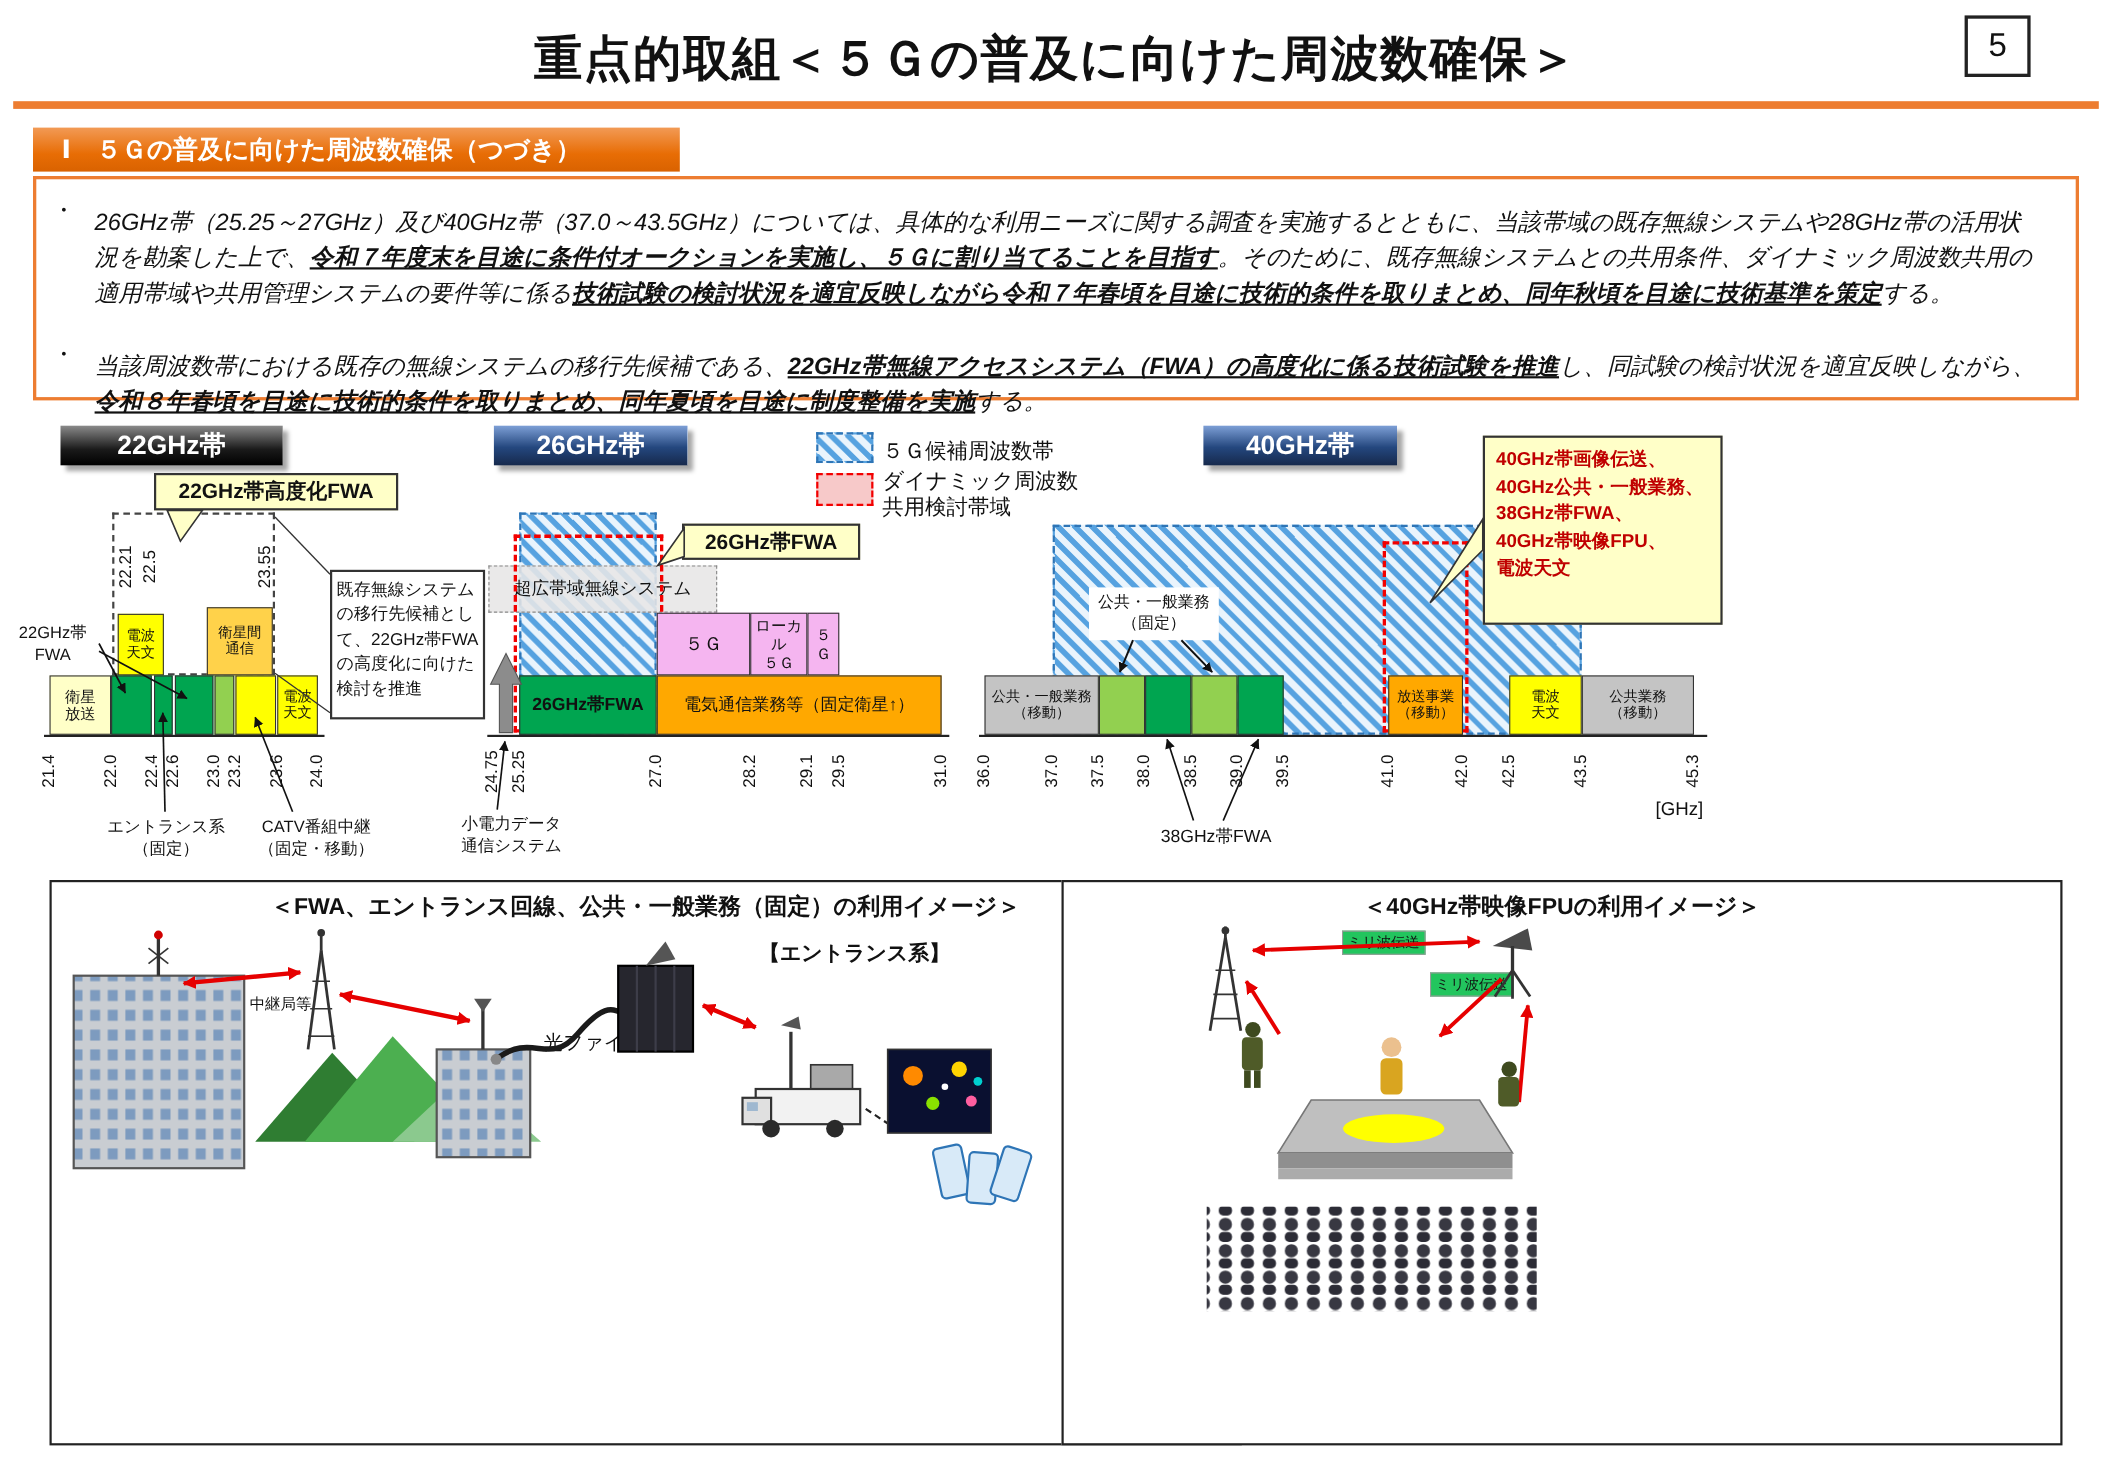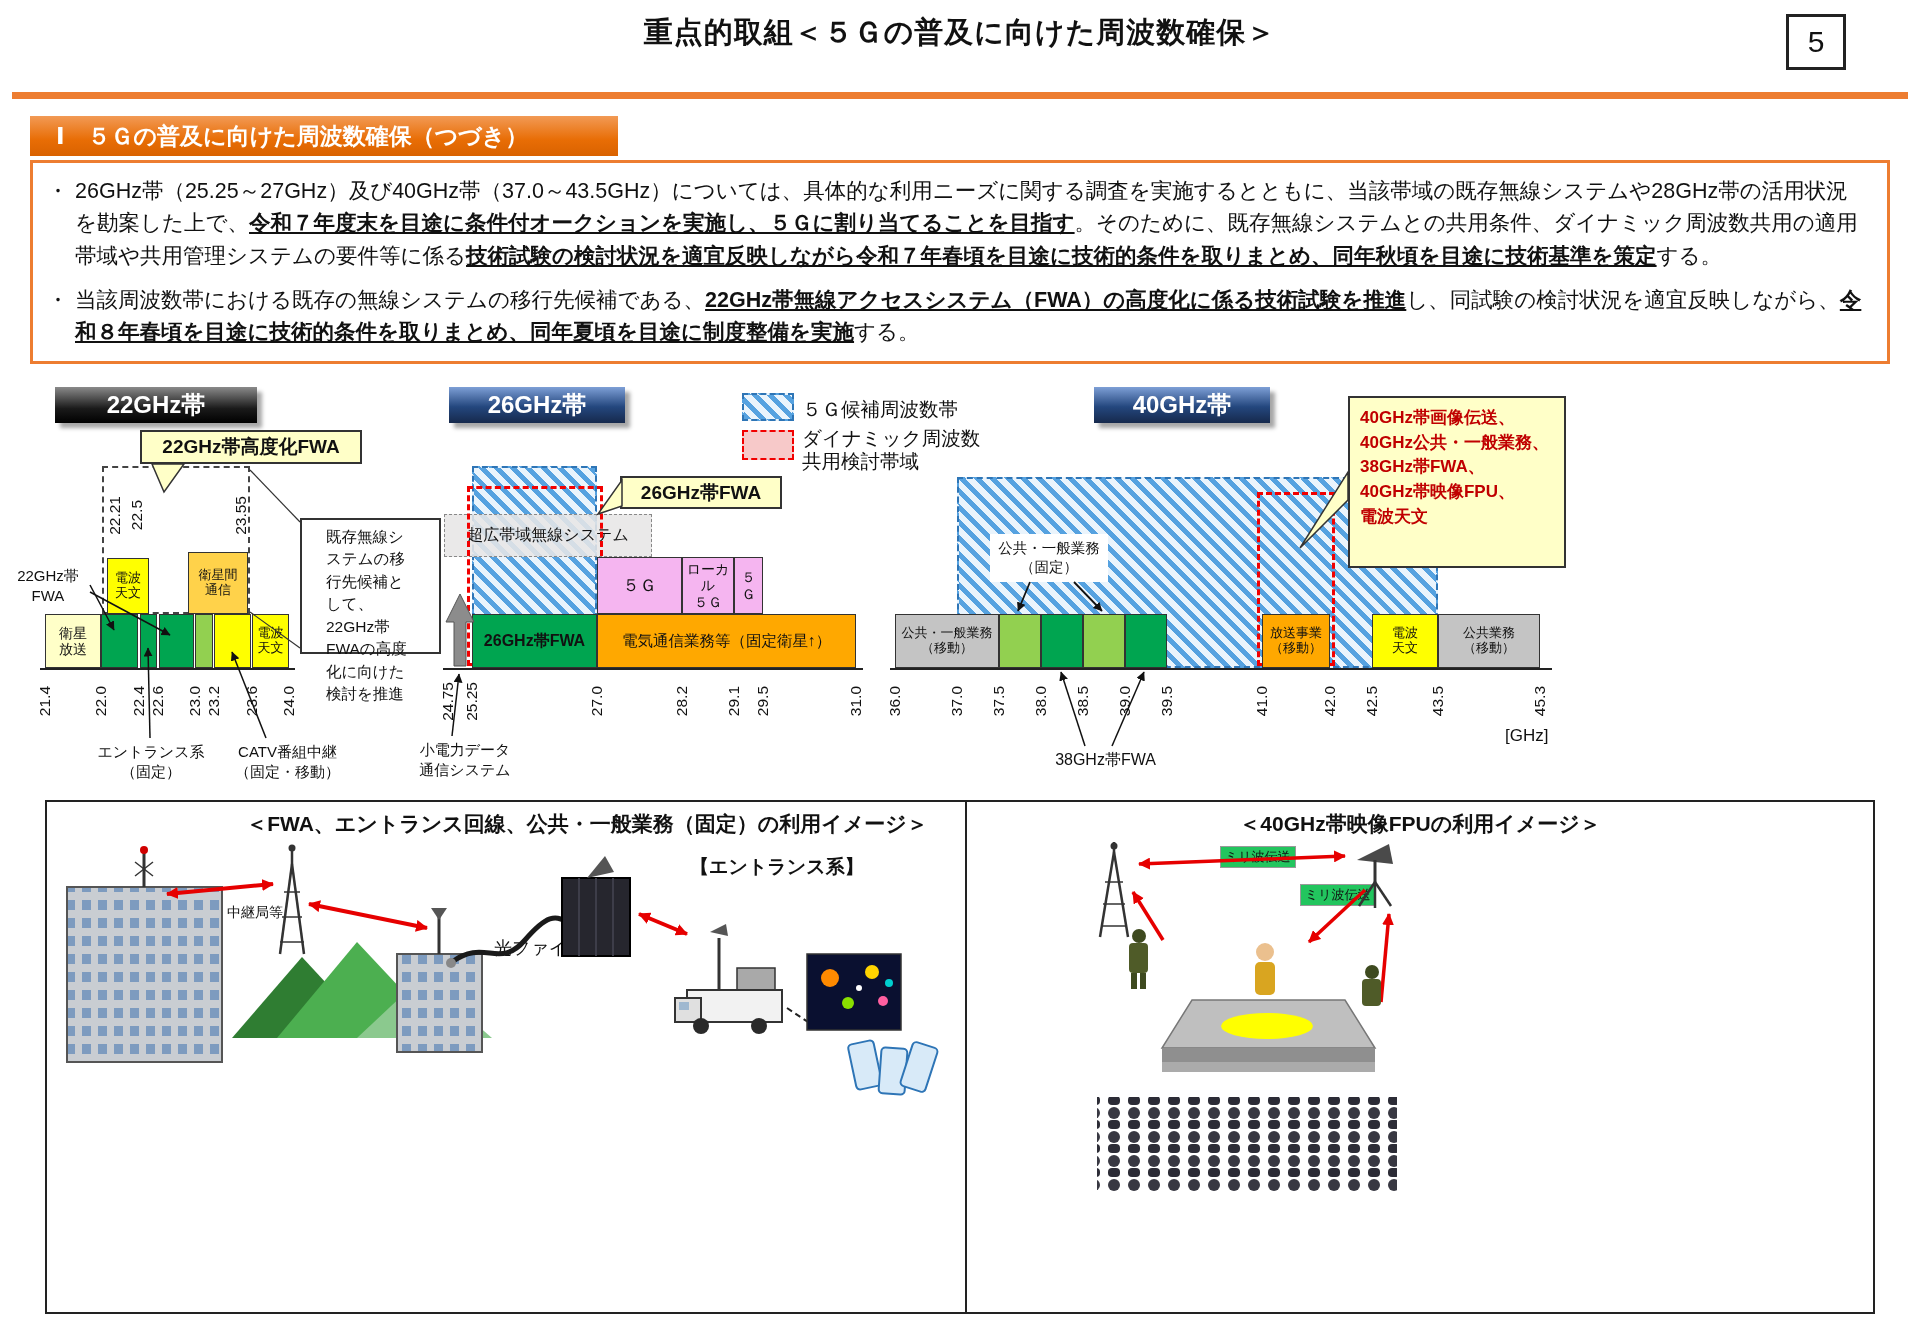--- a/index.html
+++ b/index.html
@@ -1,33 +1,33 @@
 <!DOCTYPE html>
 <html><head>
 <meta charset="utf-8">
 <style>
   html,body { margin:0; padding:0; background:#fff; }
   .page { position:relative; width:1920px; height:1329px; background:#fff; overflow:hidden;
           font-family:"Liberation Sans","DejaVu Sans",sans-serif; color:#111; }
   .abs { position:absolute; }
-  .title { position:absolute; left:0; top:13px; width:100%; text-align:center;
-           font-size:29px; font-weight:bold; letter-spacing:1px; }
+  .title { position:absolute; left:0; top:24px; width:100%; text-align:center;
+           font-size:44px; font-weight:bold; letter-spacing:1px; }
   .pagenum { position:absolute; left:1786px; top:14px; width:60px; height:56px;
              border:3px solid #222; display:flex; align-items:center; justify-content:center;
              font-size:30px; box-sizing:border-box; }
   .toprule { position:absolute; left:12px; top:92px; width:1896px; height:7px; background:#ED7D31; }
   .secthead { position:absolute; left:30px; top:116px; width:588px; height:40px;
               background:linear-gradient(180deg,#F29A55 0%,#E86D05 60%,#D96200 100%);
               color:#fff; font-weight:bold; font-size:23px; display:flex; align-items:center;
               padding-left:26px; box-sizing:border-box; }
   .content-box { position:absolute; left:30px; top:160px; width:1860px; height:204px;
                  border:3px solid #ED7D31; box-sizing:border-box; padding:12px 22px 6px 14px; }
   .bullet { display:flex; font-size:21.5px; line-height:1.5; margin-bottom:12px; }
   .bmark { width:28px; flex:0 0 28px; }
-  .btext { margin:0; }
+  .btext { margin:11px;font-style:italic; }
   .bu { font-weight:bold; text-decoration:underline; }
 
   .bandhead { position:absolute; height:36px; color:#fff; font-size:24px; font-weight:bold;
               display:flex; align-items:center; justify-content:center;
               box-shadow:5px 5px 4px rgba(0,0,0,.35); }
   .bh-black { background:linear-gradient(180deg,#8a8a8a 0%,#1a1a1a 60%,#000 100%); }
   .bh-blue  { background:linear-gradient(180deg,#7d9fd6 0%,#24477e 55%,#16294c 100%); }
 
   .callout { position:absolute; background:#FFFFC8; border:2px solid #333; font-weight:bold;
              display:flex; align-items:center; justify-content:center; box-sizing:border-box; }
@@ -35,21 +35,21 @@
          display:flex; align-items:center; justify-content:center; text-align:center; line-height:1.15; }
   .ml { white-space:pre-line; }
   .hatch { background:repeating-linear-gradient(45deg,#56A2E0 0 5px,#EAF4FC 5px 11px);
            border:2px dashed #2E75B6; position:absolute; box-sizing:border-box; }
   .reddash { position:absolute; border:3px dashed #F20000; box-sizing:border-box; }
   .axisline { position:absolute; height:2px; background:#222; }
   .vtick { position:absolute; width:22px; height:58px; display:flex; align-items:center; justify-content:center; }
   .vtick span { writing-mode:vertical-rl; transform:rotate(180deg); font-size:15.5px; line-height:1; }
   .lbl { position:absolute; }
   .note-box { position:absolute; border:2px solid #333; background:#fff; font-size:15.5px;
-              padding:6px 24px; box-sizing:border-box; line-height:1.45; }
+              padding:6px 4px; box-sizing:border-box; line-height:1.45; }
   .panel { position:absolute; border:2px solid #222; background:#fff; box-sizing:border-box; }
   .panel-title { position:absolute; width:100%; text-align:center; top:8px; font-size:21px; font-weight:bold; }
   .minilbl { position:absolute; background:#22c55e; border:1px solid #999; font-size:13px;
              padding:1px 4px; white-space:nowrap; }
   .overlay { position:absolute; pointer-events:none; }
 </style>
 </head>
 <body>
 
 <div class="page">

